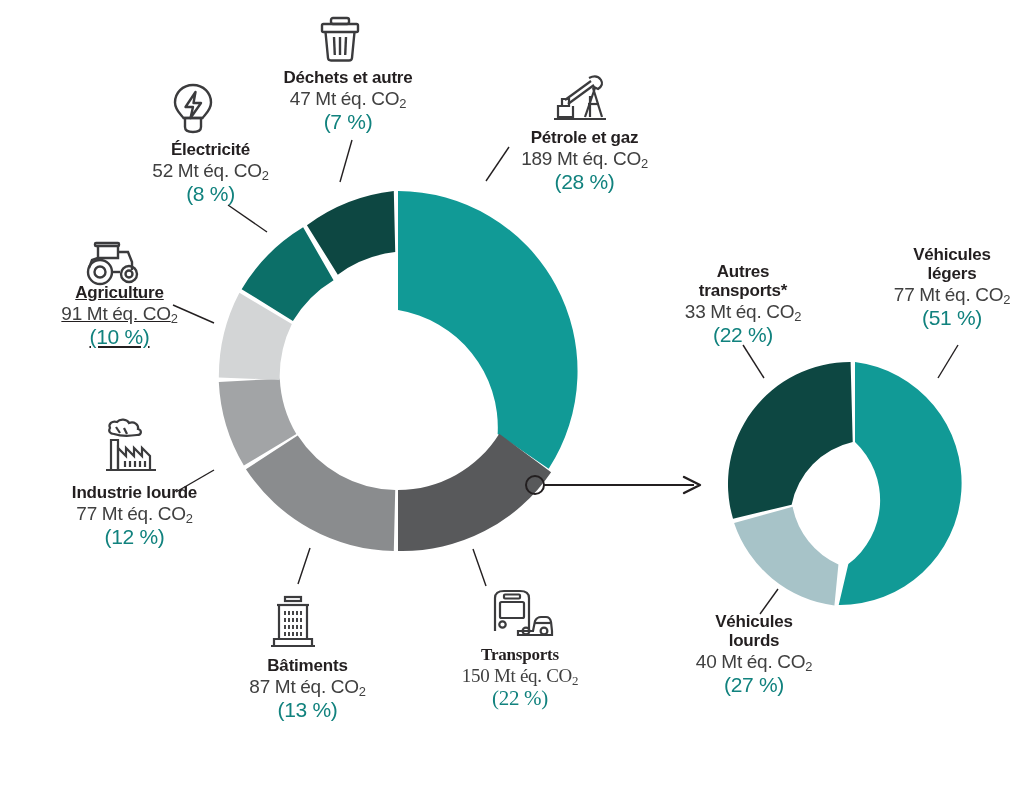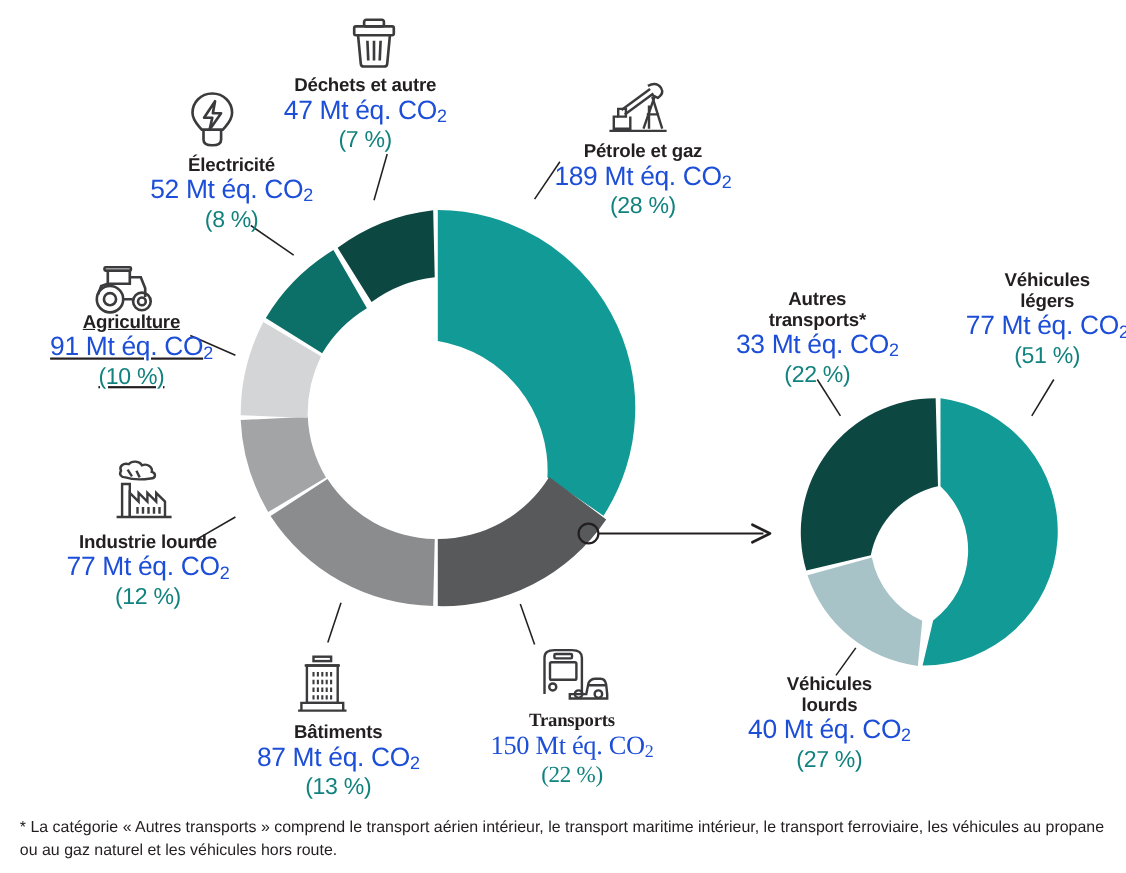--- a/index.html
+++ b/index.html
@@ -20,22 +20,22 @@
     line-height:1.12;
     white-space:nowrap;
   }
   .label .name{
     font-weight:bold;
     font-size:17px;
     color:#231f20;
     letter-spacing:-0.2px;
   }
   .label .val{
-    font-size:24px;
-    color:#1d4ed8;
+    font-size:19px;
+    color:#404040;
     letter-spacing:-0.3px;
     margin-top:1px;
   }
   .label .pct{
     font-size:21px;
     color:#11827e;
     letter-spacing:-0.3px;
     margin-top:1px;
   }
   .label .val sub{font-size:0.68em;vertical-align:baseline;position:relative;top:3px;}
@@ -222,21 +222,21 @@
         <path d="M13 34 L9 34 L9 45 L24 45 L24 34"></path>
         <path d="M46 16 L36 45"></path>
         <path d="M44 16 L53 45"></path>
         <line x1="39" y1="32" x2="50" y2="32"></line>
         <path d="M41 24 L41 45"></path>
         <line x1="5" y1="47" x2="57" y2="47"></line>
       </g>
     </svg>
   </span>
 
-  <div class="label" style="left:256px;top:68px;width:152px;">
+  <div class="label" style="left:272px;top:68px;width:152px;">
     <div class="name">Déchets et autre</div>
     <div class="val"><span>47 Mt éq. CO</span><sub>2</sub></div>
     <div class="pct">(7 %)</div>
   </div>
 
   <div class="label" style="left:133px;top:140px;width:155px;">
     <div class="name">Électricité</div>
     <div class="val"><span>52 Mt éq. CO</span><sub>2</sub></div>
     <div class="pct">(8 %)</div>
   </div>
@@ -285,15 +285,14 @@
     <div class="pct">(51 %)</div>
   </div>
 
   <div class="label" style="left:679px;top:612px;width:150px;">
     <div class="name">Véhicules</div>
     <div class="name">lourds</div>
     <div class="val"><span>40 Mt éq. CO</span><sub>2</sub></div>
     <div class="pct">(27 %)</div>
   </div>
 
-  <div class="footnote">* La catégorie « Autres transports » comprend le transport aérien intérieur, le transport maritime intérieur, le transport ferroviaire, les véhicules au propane ou au gaz naturel et les véhicules hors route.</div>
 
 </div>
 
 </body></html>

